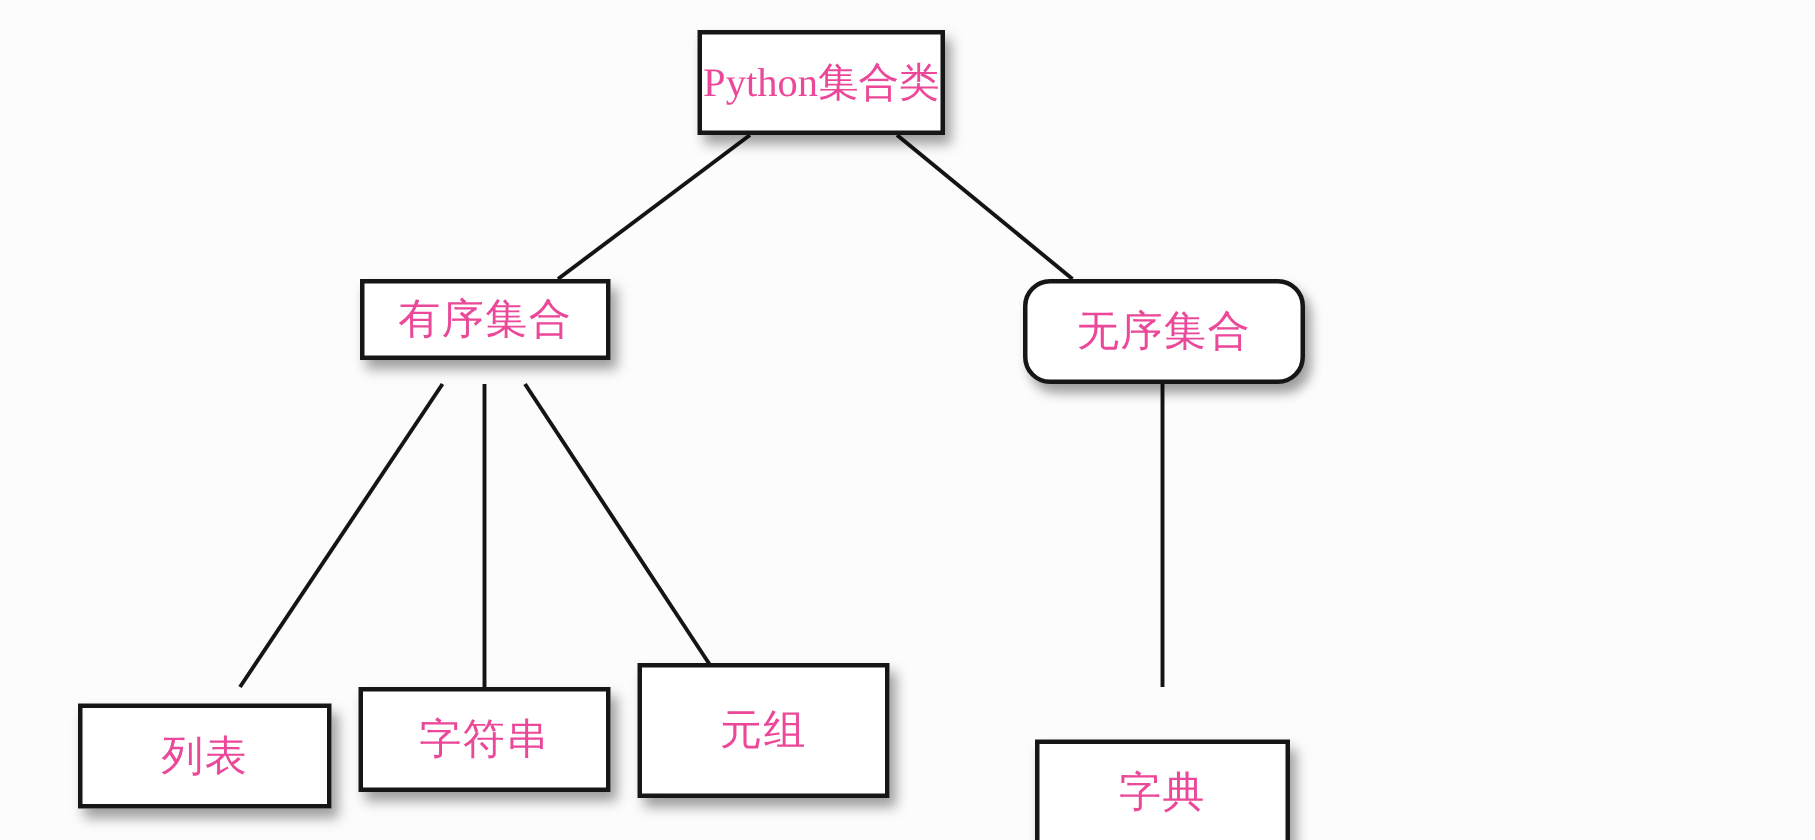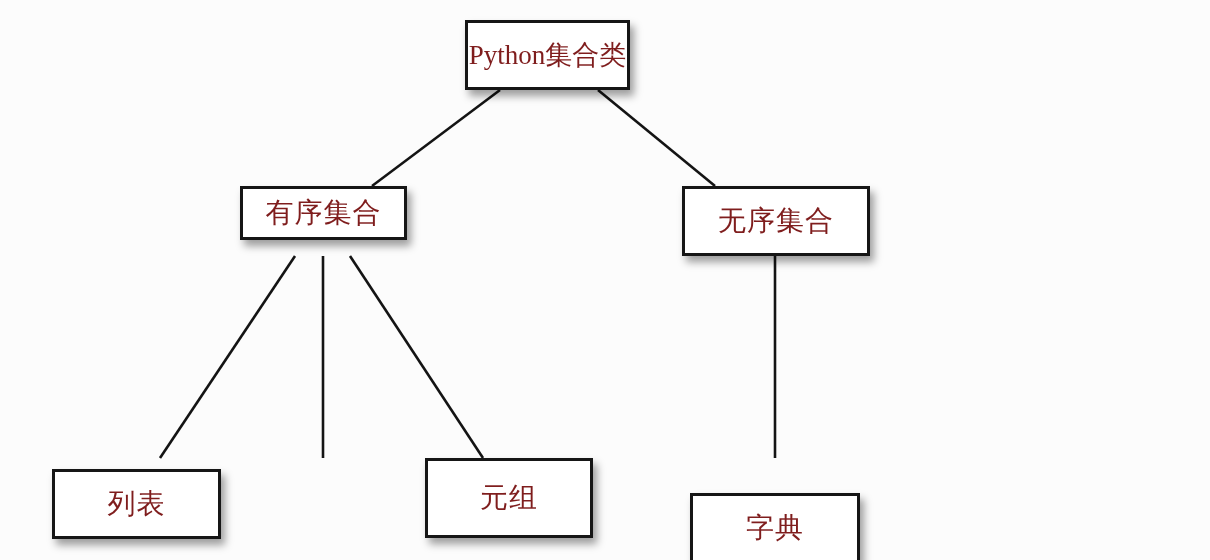--- a/index.html
+++ b/index.html
@@ -28,31 +28,31 @@
   }
   .node {
     position: absolute;
     box-sizing: border-box;
     background: #ffffff;
     border: 3px solid #161616;
     box-shadow: 4px 6px 8px rgba(0,0,0,0.38);
     display: flex;
     align-items: center;
     justify-content: center;
-    color: #7f1d1d;
+    color: #ec4899;
     font-size: 28px;
     white-space: nowrap;
     letter-spacing: 1px;
   }
   .node-root      { left: 465px; top: 20px;  width: 165px; height: 70px; font-size: 27px; letter-spacing: 0; }
   .node-ordered   { left: 240px; top: 186px; width: 167px; height: 54px; }
-  .node-unordered { left: 682px; top: 186px; width: 188px; height: 70px; }
+  .node-unordered { left: 682px; top: 186px; width: 188px; height: 70px; border-radius: 18px; }
   .node-list      { left: 52px;  top: 458px; width: 169px; height: 70px; margin-top: 11px; }
   .node-string    { left: 239px; top: 458px; width: 168px; height: 70px; }
-  .node-tuple     { left: 425px; top: 458px; width: 168px; height: 80px; text-align: right; }
+  .node-tuple     { left: 425px; top: 442px; width: 168px; height: 90px; text-align: right; }
   .node-dict      { left: 690px; top: 458px; width: 170px; height: 70px; margin-top: 35px; }
 </style>
 </head>
 <body>
 
 <div class="stage">
 
   <svg class="edges-svg" viewBox="0 0 1210 560" xmlns="http://www.w3.org/2000/svg">
     <line x1="500" y1="90" x2="372" y2="186"></line>
     <line x1="598" y1="90" x2="715" y2="186"></line>
@@ -71,20 +71,23 @@
   </div>
 
   <div class="node node-unordered">
     <span>无序集合</span>
   </div>
 
   <div class="node node-list">
     <span>列表</span>
   </div>
 
+  <div class="node node-string">
+    <span>字符串</span>
+  </div>
 
   <div class="node node-tuple">
     <span>元组</span>
   </div>
 
   <div class="node node-dict">
     <span>字典</span>
   </div>
 
 </div>

